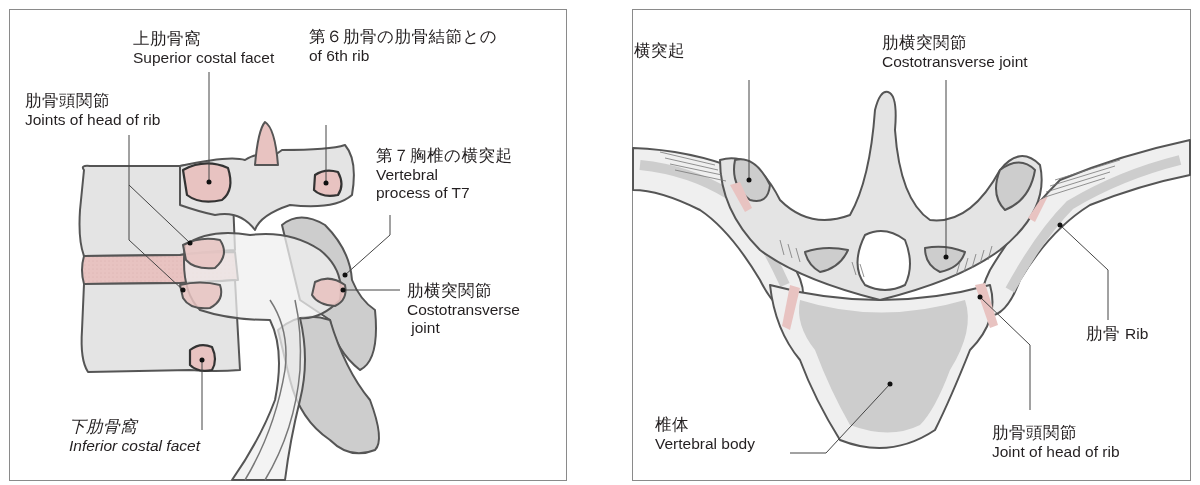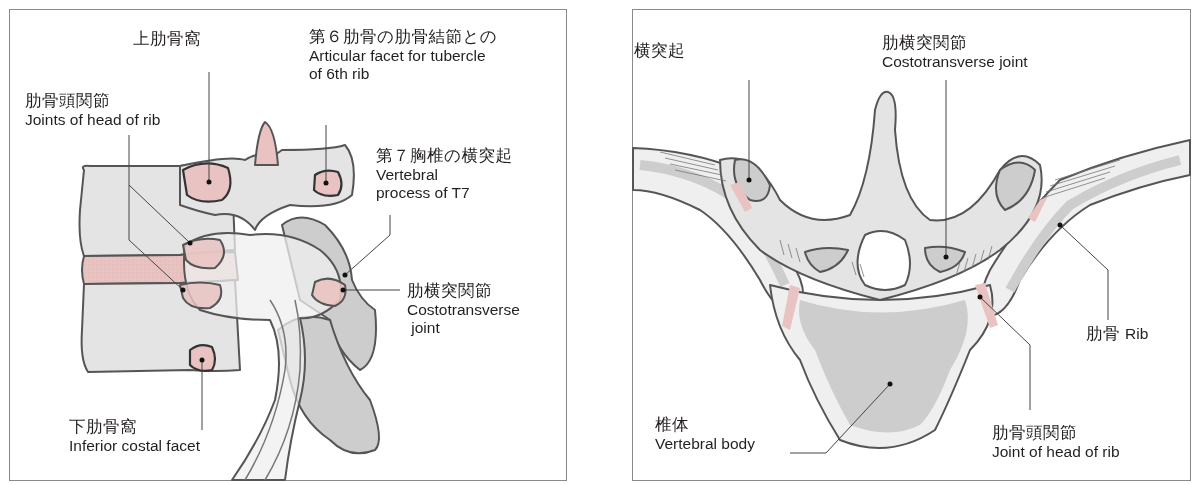--- a/index.html
+++ b/index.html
@@ -119,41 +119,41 @@
     <circle cx="749" cy="180" r="2.5"></circle>
       <circle cx="946" cy="257" r="2.5"></circle>
     <circle cx="1060" cy="225" r="2.5"></circle>
       <circle cx="980" cy="297" r="2.5"></circle>
     <circle cx="890" cy="384" r="2.5"></circle>
   </g>
 </svg>
 
 <div class="label" style="left:85px; top:30px;margin-left:48px;">
   <span class="jp">上肋骨窩</span>
+  <span class="en">Superior costal facet</span>
 </div>
 <div class="label" style="left:309px; top:28px;">
   <span class="jp">第６肋骨の肋骨結節との</span>
-  <span class="en">Articular facet for tubercle</span>
   <span class="en">of 6th rib</span>
 </div>
 <div class="label" style="left:25px; top:92px;">
   <span class="jp">肋骨頭関節</span>
   <span class="en">Joints of head of rib</span>
 </div>
 <div class="label" style="left:376px; top:147px;">
   <span class="jp">第７胸椎の横突起</span>
   <span class="en">Vertebral</span>
   <span class="en">process of T7</span>
 </div>
 <div class="label" style="left:407px; top:282px;">
   <span class="jp">肋横突関節</span>
   <span class="en">Costotransverse</span>
   <span class="en" style="white-space:pre"> joint</span>
 </div>
-<div class="label" style="left:69px; top:418px;">
+<div class="label" style="left:69px; top:418px;font-style:italic;">
   <span class="jp">下肋骨窩</span>
   <span class="en">Inferior costal facet</span>
 </div>
 
 <div class="label" style="left:634px; top:42px;">
   <span class="jp">横突起</span>
 </div>
 <div class="label" style="left:882px; top:34px;">
   <span class="jp">肋横突関節</span>
   <span class="en">Costotransverse joint</span>

